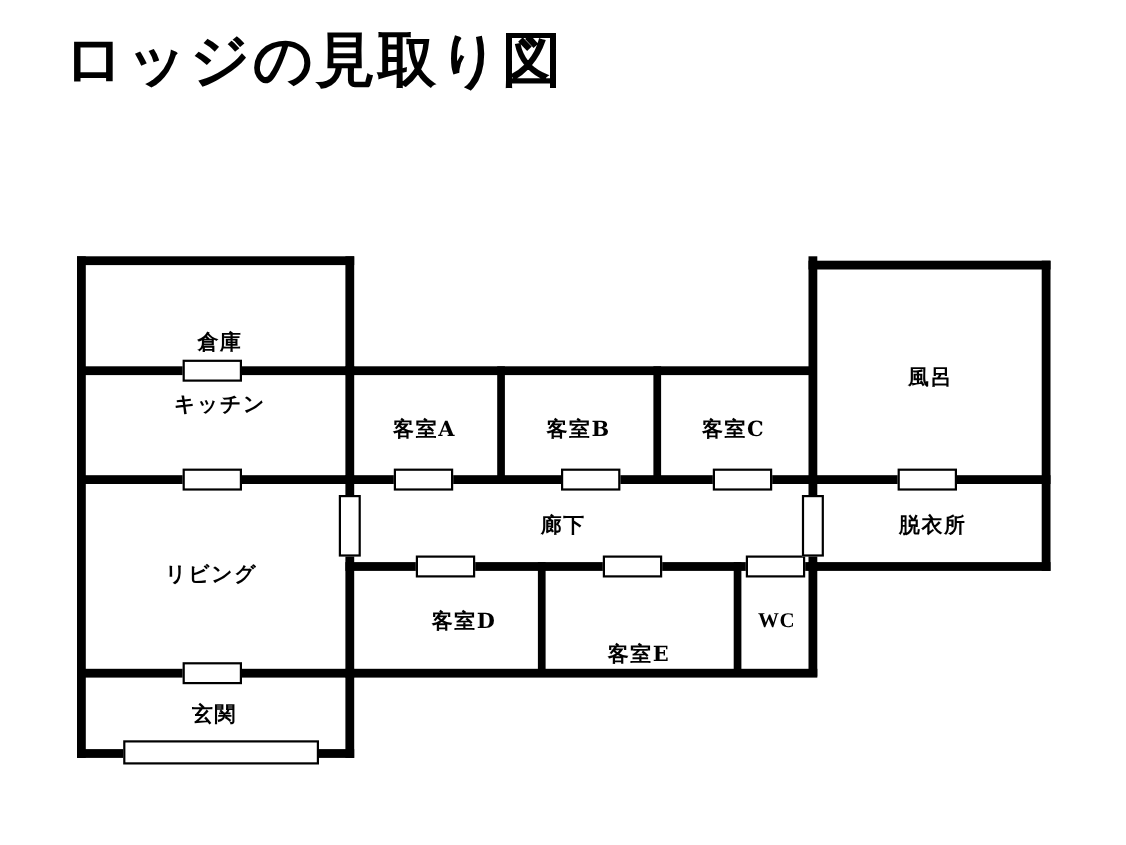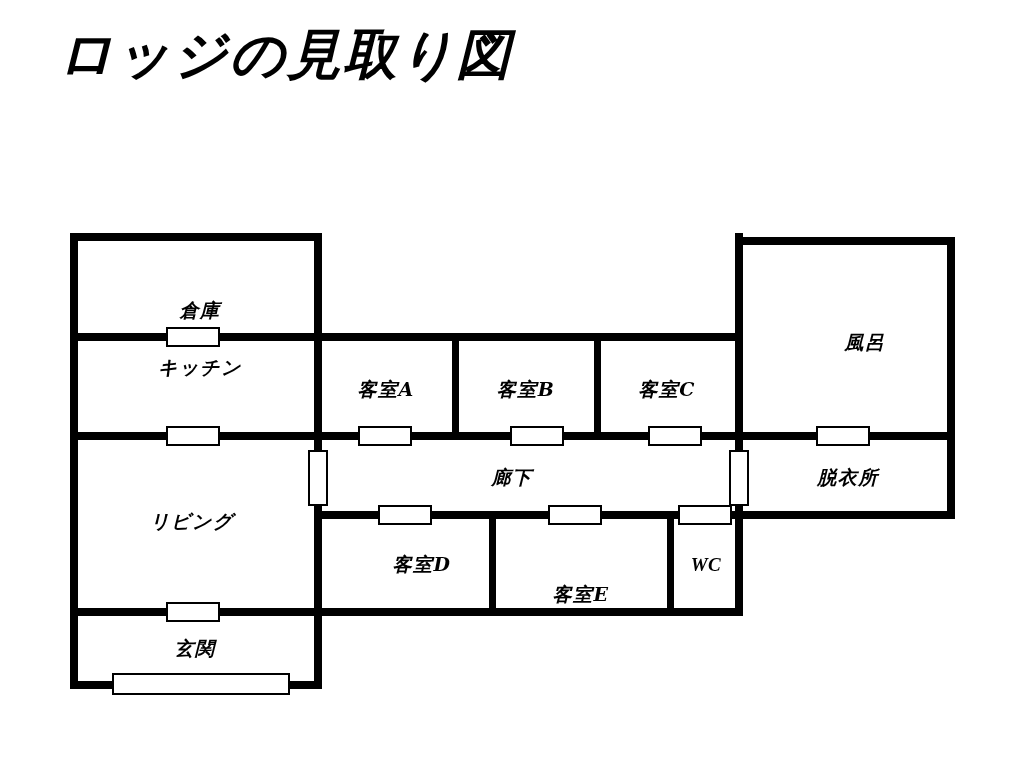--- a/index.html
+++ b/index.html
@@ -14,21 +14,20 @@
     font-family: "Liberation Serif", "DejaVu Serif", serif;
     color: #000000;
     position: relative;
   }
   #page {
     position: absolute;
     left: 0; top: 0;
     width: 1024px;
     height: 768px;
     background: #ffffff;
-    font-style: italic;
   }
   
   #title {
     position: absolute;
     left: 58px;
     top: 26px;
     font-size: 54px;
     font-weight: bold;
     letter-spacing: 2px;
     line-height: 1.05;
@@ -177,18 +176,18 @@
     <div class="room-label" style="left:667px; top:390px;">客室C</div>
 
     <div class="room-label" style="left:512px; top:478px;">廊下</div>
 
     <div class="room-label" style="left:405px; top:565px;margin-left:17px;">客室D</div>
 
     <div class="room-label" style="left:581px; top:595px;">客室E</div>
 
     <div class="room-label latin" style="left:706px; top:565px;">WC</div>
 
-    <div class="room-label" style="left:865px; top:343px;">風呂</div>
+    <div class="room-label" style="left:846px; top:343px;">風呂</div>
 
     <div class="room-label" style="left:848px; top:478px;">脱衣所</div>
 
   </div>
 </div>
 
 </body></html>

